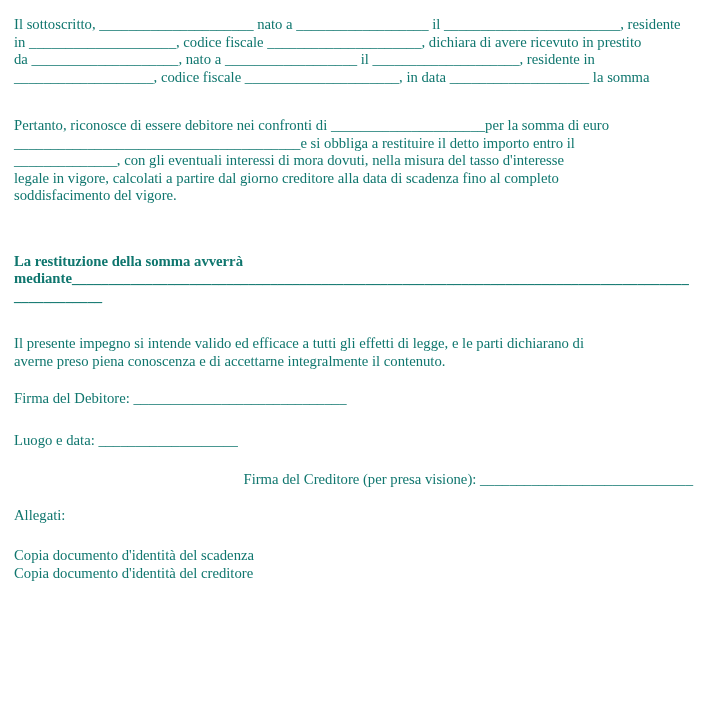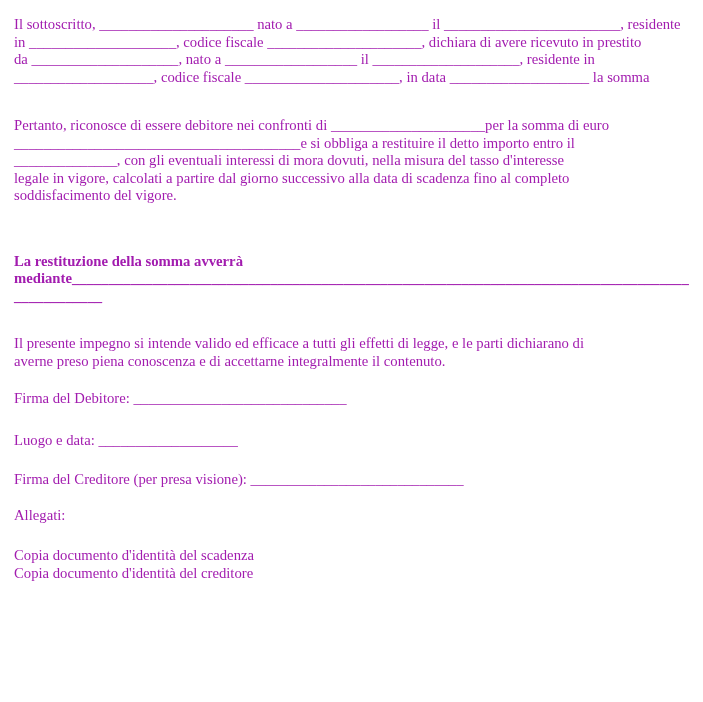--- a/index.html
+++ b/index.html
@@ -10,21 +10,21 @@
   body {
     width: 703px;
     height: 702px;
     overflow: hidden;
   }
   .page {
     position: relative;
     width: 703px;
     height: 702px;
     background: #ffffff;
-    color: #a21caf;
+    color: #0f766e;
     font-family: "Liberation Serif", "DejaVu Serif", serif;
     font-size: 14.7px;
   }
   .doc {
     position: absolute;
     left: 14px;
     top: 16px;
     right: 10px;
   }
   .para { margin: 0; }
@@ -34,41 +34,41 @@
     height: 17.5px;
   }
   
   .p-intro        { margin-bottom: 31px; }
   .p-acknowledge  { margin-bottom: 48px; }
   .p-repayment    { margin-bottom: 30px; font-weight: bold; }
   .p-late         { margin-bottom: 25px; }
   .p-validity     { margin-bottom: 20px; }
   .p-place        { margin-bottom: 22px; }
   .p-sig-debtor   { margin-bottom: 24px; }
-  .p-sig-creditor { margin-bottom: 18px; }
+  .p-sig-creditor { margin-bottom: 18px; text-align: right; }
   .p-attach-head  { margin-bottom: 23px; }
 </style>
 </head>
 <body>
 
 <div class="page">
   <div class="doc">
 
     <div class="para p-intro">
       <div class="line">Il sottoscritto, _____________________ nato a __________________ il ________________________, residente</div>
       <div class="line">in ____________________, codice fiscale _____________________, dichiara di avere ricevuto in prestito</div>
       <div class="line">da ____________________, nato a __________________ il ____________________, residente in</div>
       <div class="line">___________________, codice fiscale _____________________, in data ___________________ la somma</div>
     </div>
 
     <div class="para p-acknowledge">
       <div class="line">Pertanto, riconosce di essere debitore nei confronti di _____________________per la somma di euro</div>
       <div class="line">_______________________________________e si obbliga a restituire il detto importo entro il</div>
       <div class="line">______________, con gli eventuali interessi di mora dovuti, nella misura del tasso d'interesse</div>
-      <div class="line">legale in vigore, calcolati a partire dal giorno successivo alla data di scadenza fino al completo</div>
+      <div class="line">legale in vigore, calcolati a partire dal giorno creditore alla data di scadenza fino al completo</div>
       <div class="line">soddisfacimento del vigore.</div>
     </div>
 
     <div class="para p-repayment">
       <div class="line">La restituzione della somma avverrà</div>
       <div class="line">mediante____________________________________________________________________________________</div>
       <div class="line">____________</div>
     </div>
 
 

